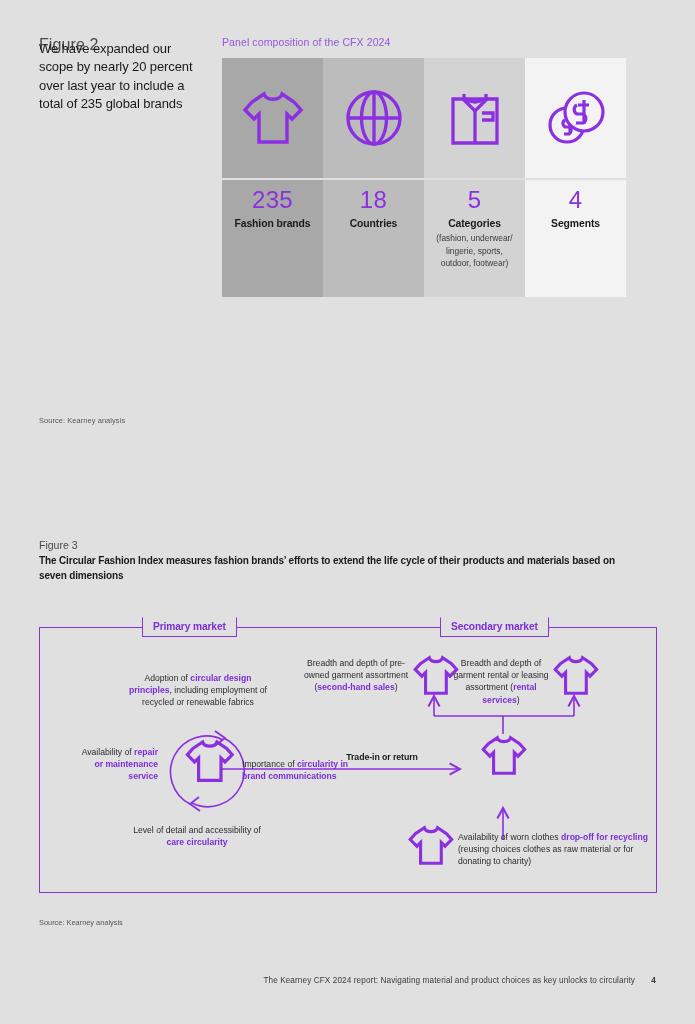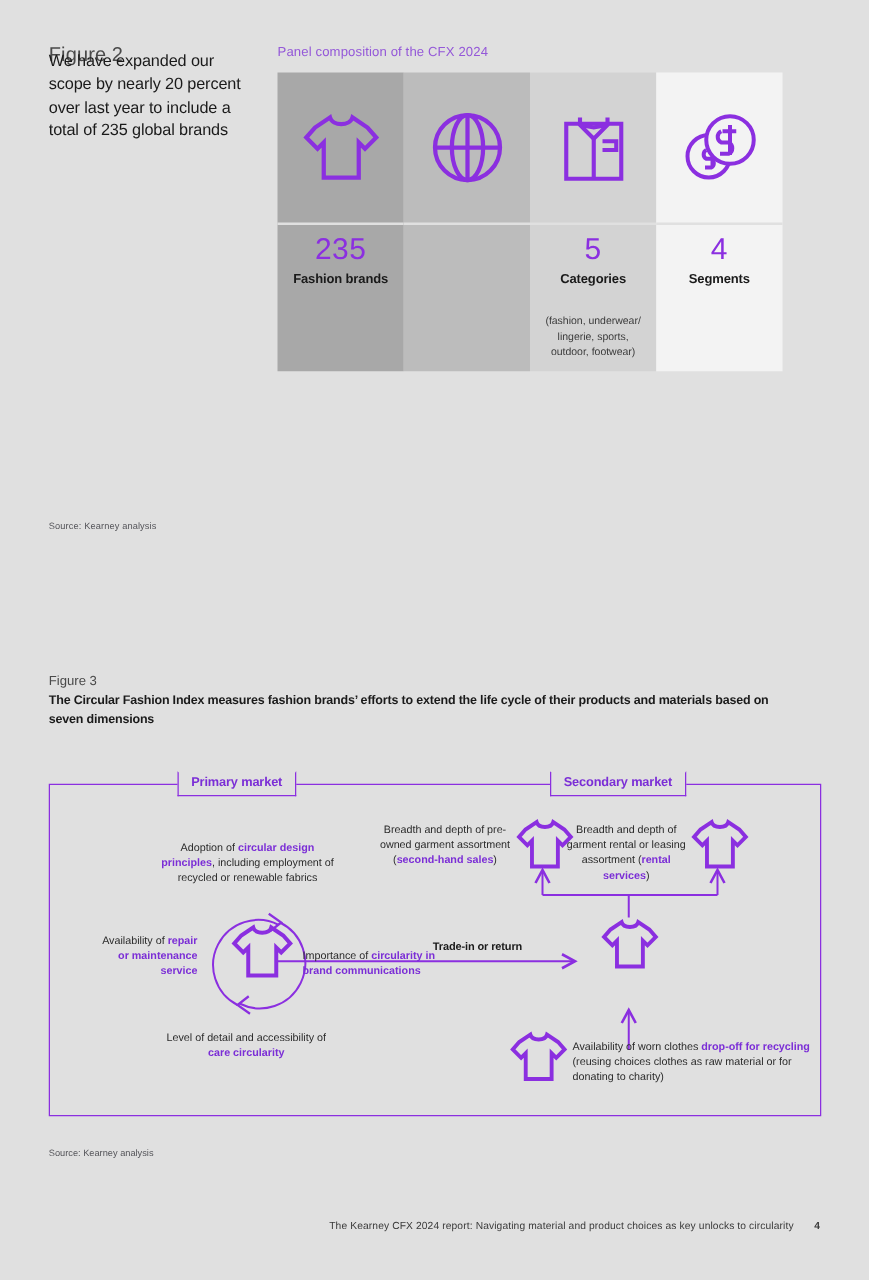--- a/index.html
+++ b/index.html
@@ -49,21 +49,21 @@
   }
   .pnum {
     color: #8b2fe0; font-size: 24px; line-height: 1.15;
     letter-spacing: .3px;
   }
   .plabel {
     font-size: 10.4px; font-weight: bold; line-height: 1.3;
     margin-top: 3px; letter-spacing: -.1px; color: #1a1a1a;
   }
   .psub {
-    font-size: 8.4px; line-height: 1.48; margin-top: 20px;
+    font-size: 8.4px; line-height: 1.48; margin-top: 2px;
     color: #3a3a3a; padding: 0 6px;
   }
   .divider-gap { height: 2px; background: #e0e0e0; }
 
   .source1 {
     position: absolute; left: 39px; top: 416px;
     font-size: 7.4px; color: #55555a; letter-spacing: .1px;
   }
 
   
@@ -155,20 +155,24 @@
         <svg width="60" height="60" viewBox="0 0 60 60" aria-hidden="true">
           <g fill="none" stroke="#8b2fe0" stroke-width="3.4">
             <circle cx="30" cy="30" r="26"></circle>
             <line x1="4" y1="30" x2="56" y2="30"></line>
             <line x1="30" y1="4" x2="30" y2="56"></line>
             <ellipse cx="30" cy="30" rx="12.5" ry="26"></ellipse>
           </g>
         </svg>
       </div>
       <div class="divider-gap"></div>
+      <div class="pbody">
+        <div class="pnum">18</div>
+        <div class="plabel">Countries</div>
+      </div>
     </div>
 
     <div class="pcol c3">
       <div class="picon">
         <svg width="52" height="58" viewBox="0 0 52 58" aria-hidden="true">
           <g fill="none" stroke="#8b2fe0" stroke-width="3.3" stroke-linejoin="miter">
             <path d="M4 10 L4 54 L48 54 L48 10 Z"></path>
             <path d="M15 5 L15 11 L26 22 L37 11 L37 5"></path>
             <path d="M15 11 L26 13 L37 11"></path>
             <line x1="26" y1="22" x2="26" y2="54"></line>

